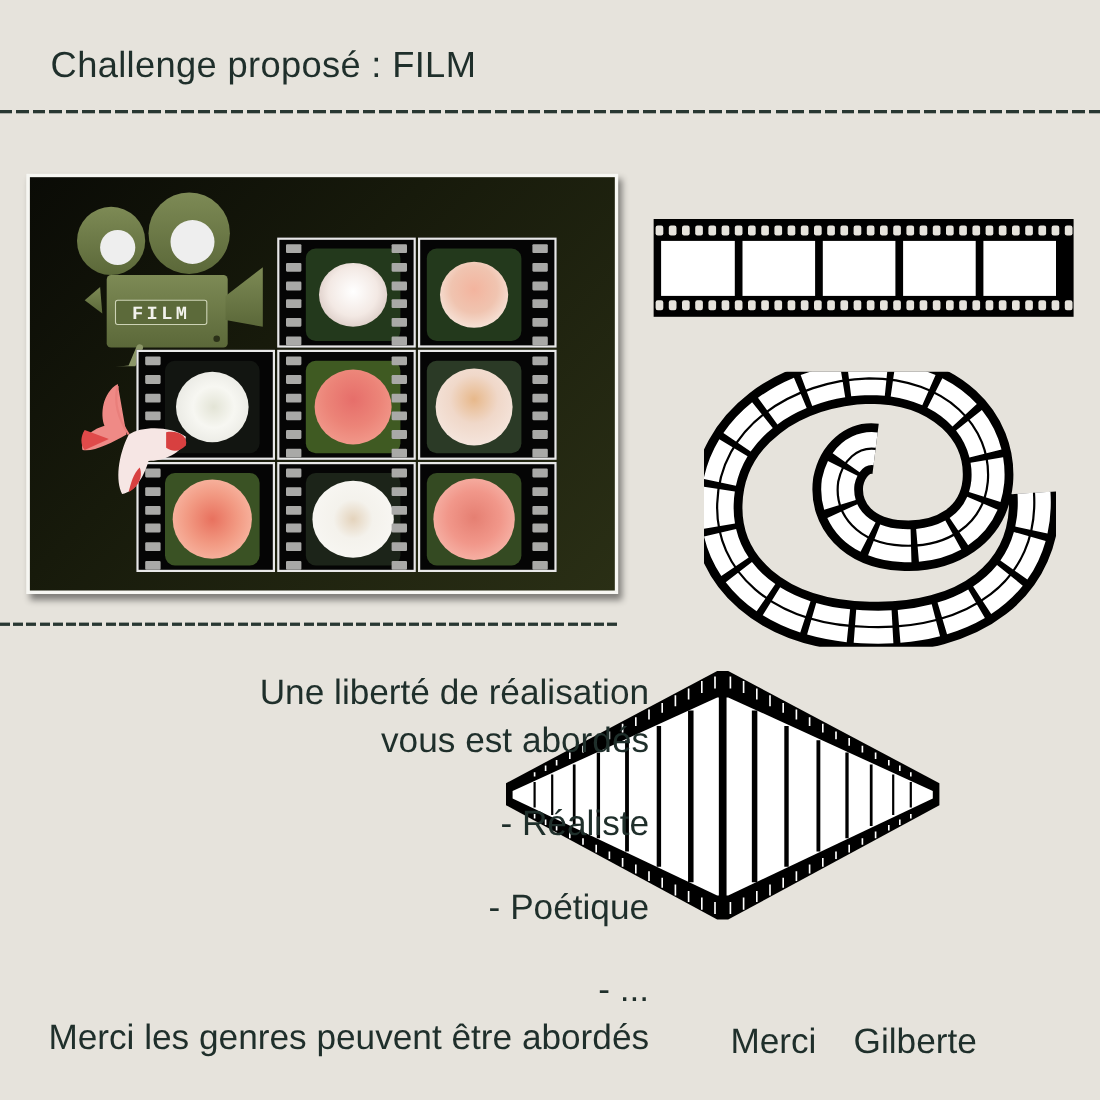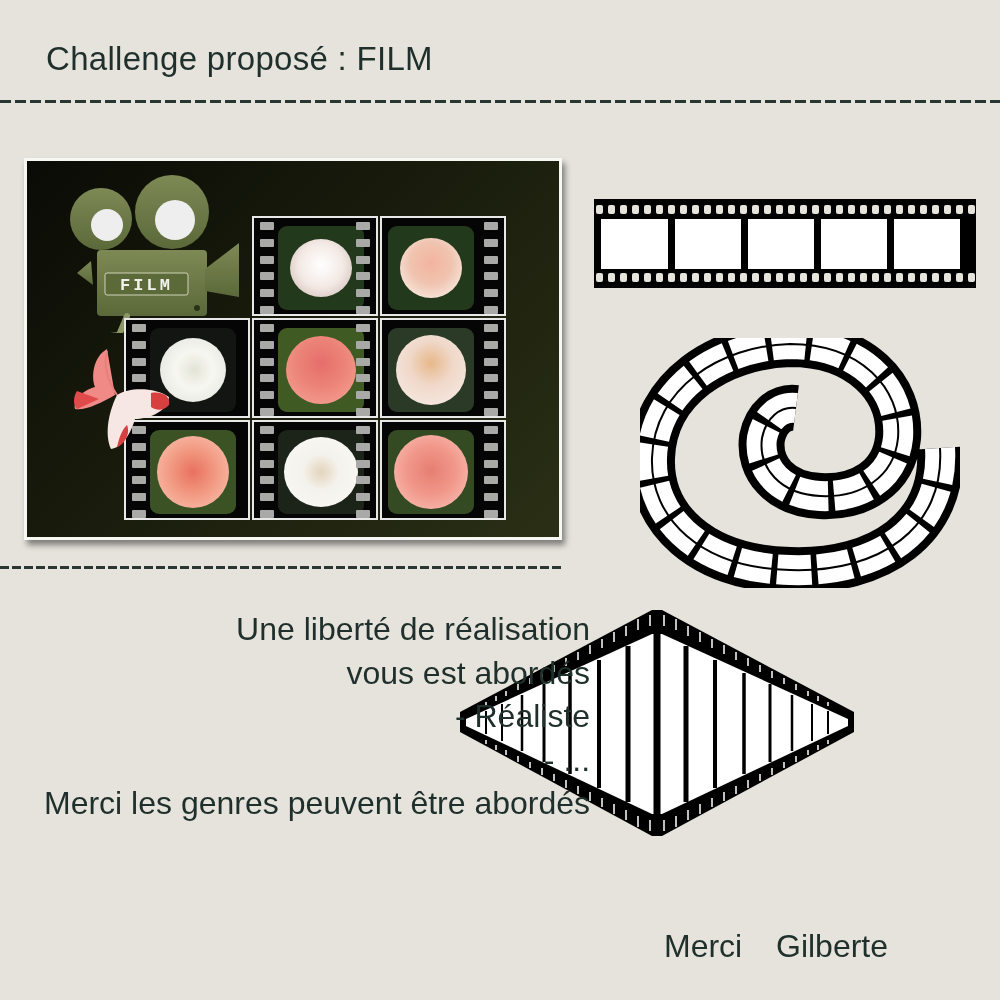--- a/index.html
+++ b/index.html
@@ -7,21 +7,21 @@
   .title{position:absolute;left:46px;top:40px;font-size:33px;letter-spacing:0.3px;}
   .dash-top{position:absolute;left:0;top:100px;width:1000px;height:3px;background:repeating-linear-gradient(90deg,#283732 0 11px,transparent 11px 15px);}
   .dash-mid{position:absolute;left:0;top:566px;width:563px;height:3px;background:repeating-linear-gradient(90deg,#283732 0 9px,transparent 9px 12px);}
   .photo{position:absolute;left:24px;top:158px;width:532px;height:376px;background:linear-gradient(135deg,#0a0b06 0%,#171a0b 40%,#2a2f15 100%);border:3px solid #f7f7f3;box-shadow:3px 5px 6px rgba(0,0,0,.45);}
   .cell{position:absolute;width:126px;height:100px;background:#050505;border:2px solid #e8e8e8;box-sizing:border-box;}
   .sprocket{position:absolute;top:4px;width:14px;height:92px;display:flex;flex-direction:column;justify-content:space-between;}
   .sprocket span{display:block;width:14px;height:8px;background:#a9a9a7;border-radius:1px;}
   .frame{position:absolute;top:8px;width:86px;height:84px;border-radius:9px;overflow:hidden;background:#23391c;}
   .rose{position:absolute;left:50%;top:50%;border-radius:50%;transform:translate(-50%,-50%);}
   .text-block{position:absolute;left:44px;top:608px;font-size:32px;line-height:43.5px;text-align:right;}
-  .indent{padding-left:62px;}
+  .indent{padding-left:62px;margin-top:32px;}
   .merci{position:absolute;left:664px;top:928px;font-size:32px;word-spacing:8px;}
 </style>
 </head>
 <body>
 
 <div class="title">Challenge proposé : FILM</div>
 <div class="dash-top"></div>
 
 <div class="photo">
 
@@ -298,17 +298,18 @@
     <path d="M30,136 l0,4 M40,141 l0,5 M50,146 l0,5 M62,152 l0,6 M74,158 l0,6 M86,164 l0,7 M98,170 l0,7 M110,176 l0,8 M122,182 l0,8 M134,188 l0,9 M146,194 l0,9 M158,200 l0,10 M170,206 l0,10 M182,212 l0,11 M194,216 l0,11 M208,216 l0,11 M220,212 l0,11 M232,206 l0,10 M244,200 l0,10 M256,194 l0,9 M268,188 l0,9 M280,182 l0,8 M292,176 l0,8 M304,170 l0,7 M316,164 l0,7 M328,158 l0,6 M340,152 l0,6 M352,146 l0,5 M362,141 l0,5 M372,136 l0,4"></path>
   </g>
 </svg>
 
 <div class="dash-mid"></div>
 
 <div class="text-block">
   <div>Une liberté de réalisation</div>
   <div>vous est abordés</div>
   <div class="indent">- Réaliste</div>
+  <div class="indent">- Poétique</div>
   <div class="indent">- ...</div>
   <div>Merci les genres peuvent être abordés</div>
 </div>
 
 <div class="merci" style="white-space:pre;">Merci  Gilberte</div>
 
 </body></html>

